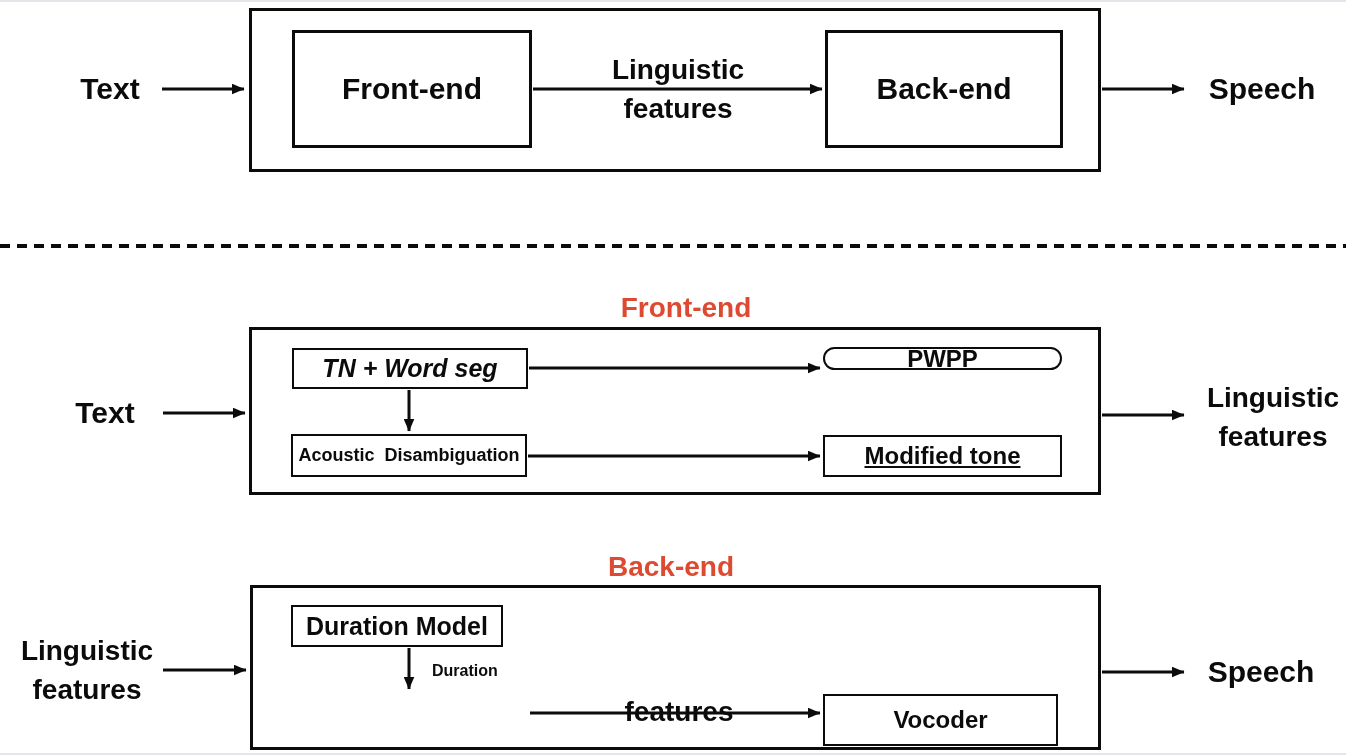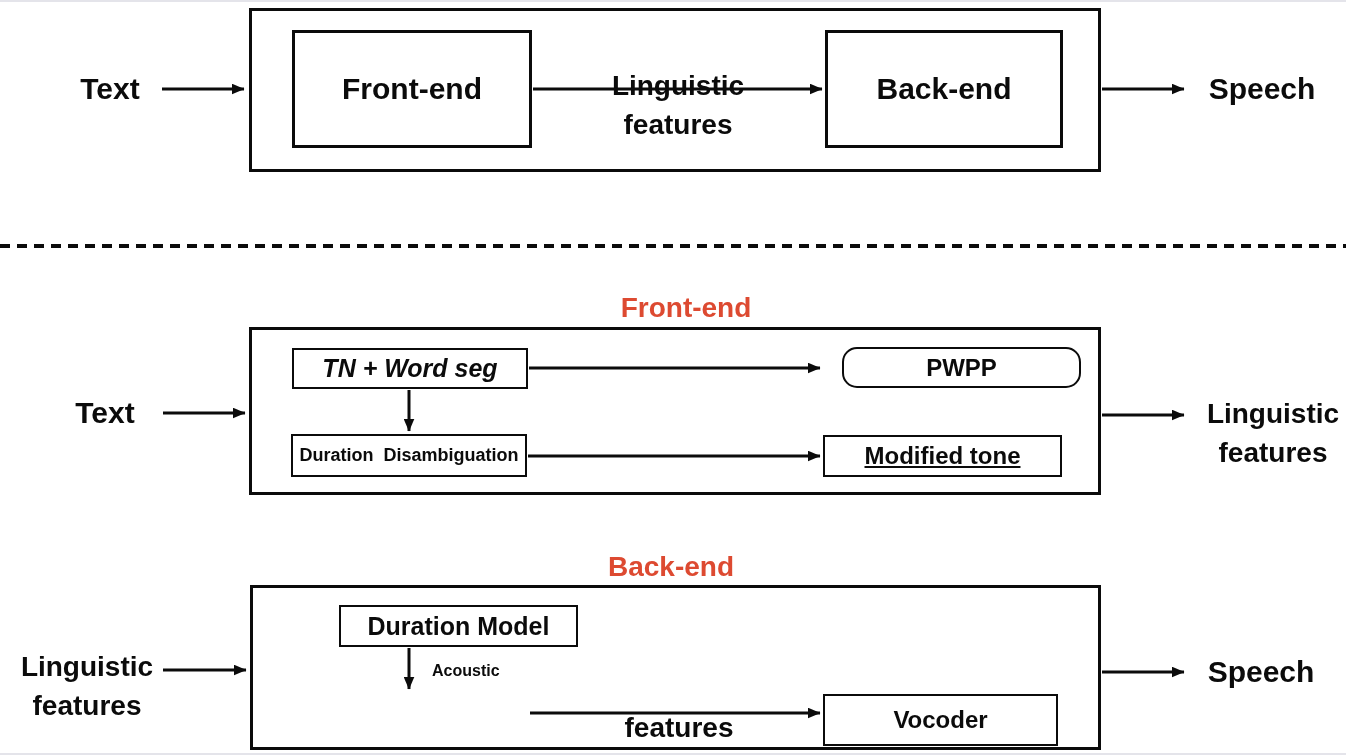--- a/index.html
+++ b/index.html
@@ -27,21 +27,21 @@
   .lbl {
     position: absolute; font-weight: 700; text-align: center;
     transform: translate(-50%, -50%); white-space: nowrap; line-height: 1.15;
   }
   .lbl.two-line { white-space: pre-line; line-height: 39px; }
   .sec-title {
     position: absolute; font-weight: 700; font-size: 28px;
     color: var(--accent, #dd4a31); transform: translate(-50%, -50%); white-space: nowrap;
   }
   .fs30 { font-size: 30px; text-align: center; }
-  .fs28 { font-size: 28px; margin-top: 16px; }
+  .fs28 { font-size: 28px; }
   .fs25 { font-size: 25px; }
   .fs24 { font-size: 24px; }
   .fs18 { font-size: 18px; }
 
   .edge-small-label {
     position: absolute; font-weight: 700; font-size: 16px;
     transform: translate(0, -50%); white-space: nowrap;
   }
   .dashed-divider {
     position: absolute; left: 0; top: 244px; width: 1346px; height: 4px;
@@ -79,44 +79,44 @@
 
   <div class="outer-box" style="left:249px; top:327px; width:852px; height:168px;"></div>
 
   <div class="lbl fs30" style="left:105px; top:413px;">Text</div>
 
   <div class="node-box thin fs25" style="left:292px; top:348px; width:236px; height:41px;font-style:italic;">
     <span>TN + Word seg</span>
   </div>
 
   <div class="node-box thin fs18" style="left:291px; top:434px; width:236px; height:43px;">
-    <span>Duration  Disambiguation</span>
+    <span>Acoustic  Disambiguation</span>
   </div>
 
-  <div class="node-box thin fs24" style="left:842px; top:347px; width:239px; height:41px;border-radius:15px;">
+  <div class="node-box thin fs24" style="left:823px; top:347px; width:239px; height:23px;border-radius:15px;">
     <span>PWPP</span>
   </div>
 
   <div class="node-box thin fs24" style="left:823px; top:435px; width:239px; height:42px;text-decoration:underline;">
     <span>Modified tone</span>
   </div>
 
   <div class="lbl two-line fs28" style="left:1273px; top:417px;"><span style="display:block">Linguistic</span><span style="display:block">features</span></div>
 
   <div class="sec-title" style="left:671px; top:567px;">Back-end</div>
 
   <div class="outer-box" style="left:250px; top:585px; width:851px; height:165px;"></div>
 
   <div class="lbl two-line fs28" style="left:87px; top:670px;"><span style="display:block">Linguistic</span><span style="display:block">features</span></div>
 
-  <div class="node-box thin fs25" style="left:291px; top:605px; width:239px; height:42px;margin-left:48px;">
+  <div class="node-box thin fs25" style="left:291px; top:605px; width:212px; height:42px;">
     <span>Duration Model</span>
   </div>
 
-  <div class="edge-small-label" style="left:432px; top:671px;">Acoustic</div>
+  <div class="edge-small-label" style="left:432px; top:671px;">Duration</div>
 
 
   <div class="lbl two-line fs28" style="left:679px; top:711px; line-height:37px;"><span style="display:block">features</span></div>
 
   <div class="node-box thin fs24" style="left:823px; top:694px; width:235px; height:52px;">
     <span>Vocoder</span>
   </div>
 
   <div class="lbl fs30" style="left:1261px; top:672px;">Speech</div>
 

